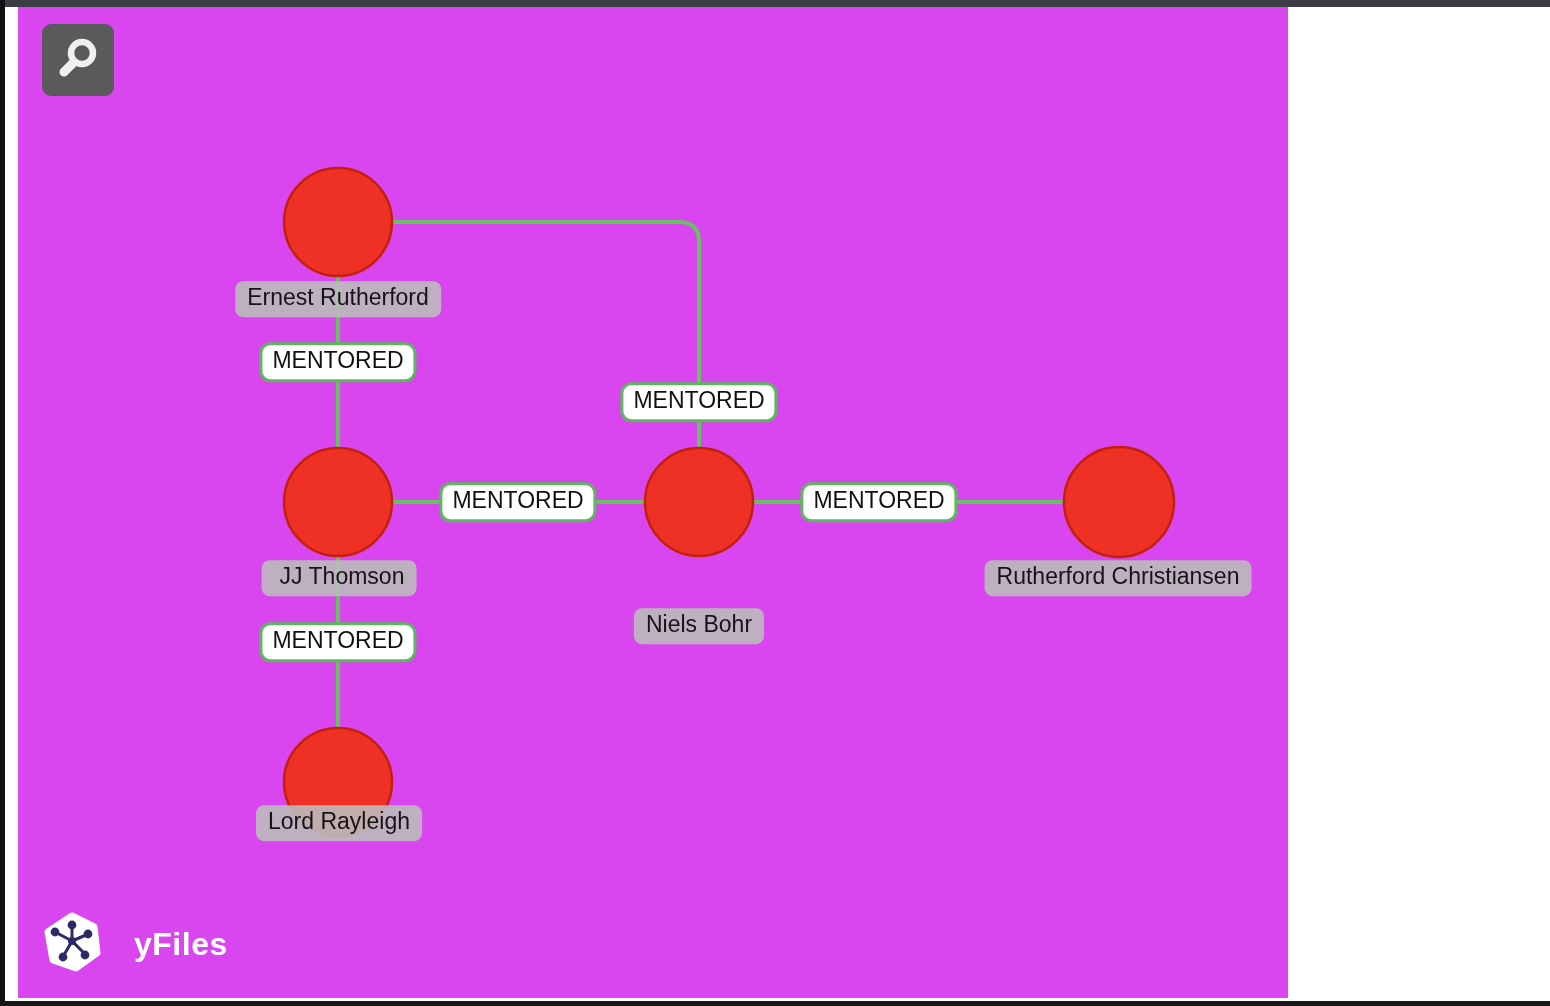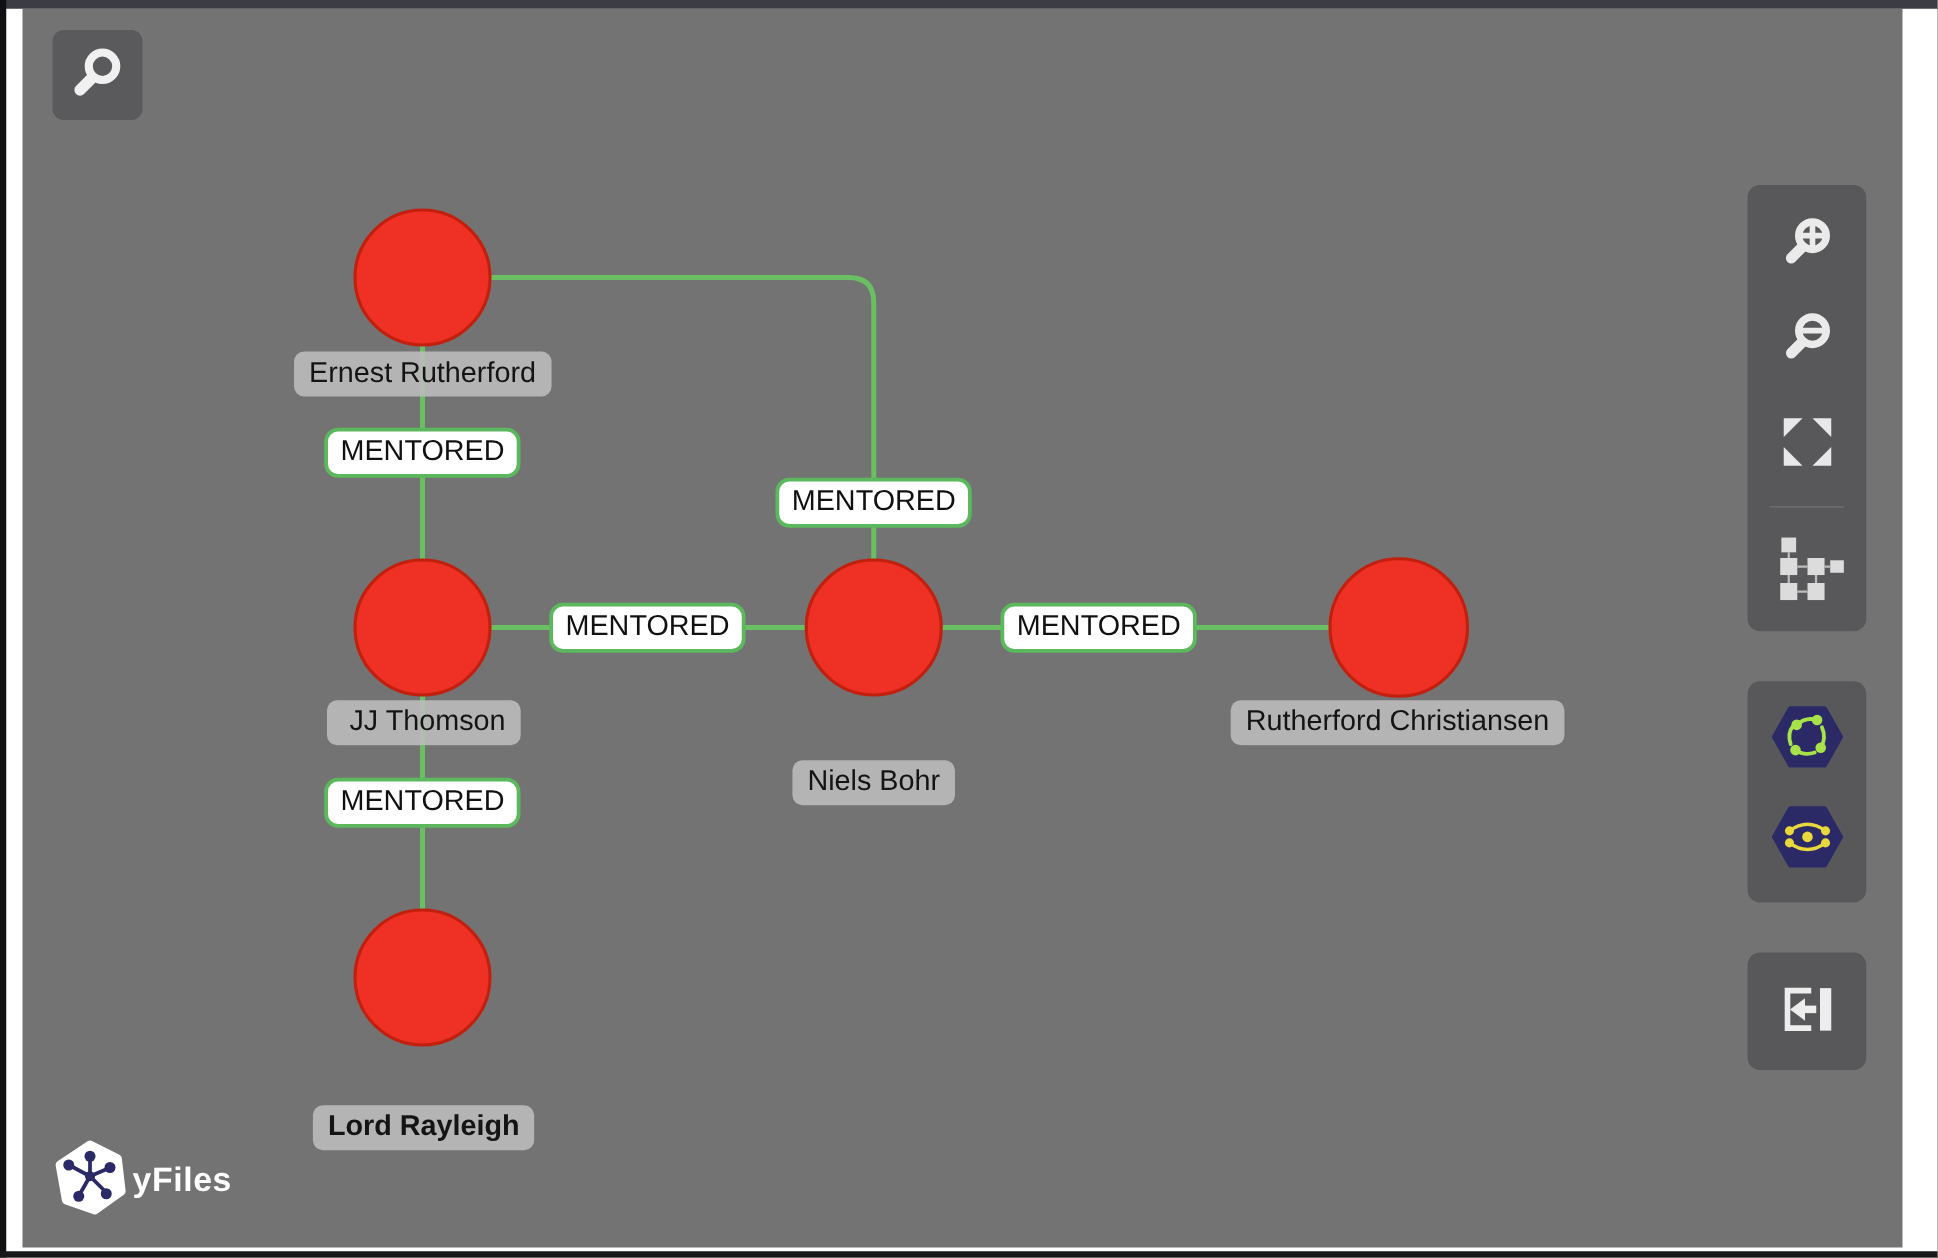--- a/index.html
+++ b/index.html
@@ -6,22 +6,22 @@
   html,body { width:1550px; height:1006px; }
   body {
     position:relative; background:#ffffff; overflow:hidden;
     font-family:"Liberation Sans", sans-serif;
   }
   .top-strip { position:absolute; top:0; left:0; right:0; height:7px; background:#3c3c44; z-index:5; }
   .edge-left { position:absolute; top:0; left:0; bottom:0; width:5px; background:#101013; z-index:6; }
   .edge-bottom { position:absolute; left:0; right:0; bottom:0; height:5px; background:#17171a; z-index:6; }
 
   .graph-component {
-    position:absolute; left:18px; top:7px; width:1504px; height:991px;
-    background:#737373; overflow:hidden;
+    position:absolute; left:18px; top:7px; width:1270px; height:991px;
+    background:#d946ef; overflow:hidden;
   }
   .graph-svg { position:absolute; left:0; top:0; width:1518px; height:991px; }
   .edge { fill:none; stroke:#6abf62; stroke-width:4; }
   .node { fill:#ee3124; stroke:#c2200f; stroke-width:2.5; cursor:pointer; }
 
   .node-label {
     position:absolute; transform:translate(-50%,-50%); white-space:nowrap;
     background:rgba(187,187,187,0.9); color:#141414; font-size:23px; line-height:1.2;
     padding:3px 12px 5px; border-radius:8px; z-index:2;
   }
@@ -48,21 +48,21 @@
   .panel-3 { top:755px; height:94px; }
   .panel button {
     position:absolute; left:50%; transform:translate(-50%,-50%);
     display:flex; align-items:center; justify-content:center;
   }
   .divider { position:absolute; left:18px; right:18px; top:257px; height:1px; background:rgba(255,255,255,0.16); }
 
   .brand {
     position:absolute; left:24px; top:905px; display:flex; align-items:center; z-index:4;
   }
-  .brand-text { color:#ffffff; font-size:27px; font-weight:bold; margin-left:4px; letter-spacing:0.5px; }
+  .brand-text { color:#ffffff; font-size:32px; font-weight:bold; margin-left:32px; letter-spacing:0.5px; }
 </style>
 </head>
 <body>
 
 <div class="top-strip"></div>
 <div class="edge-left"></div>
 <div class="edge-bottom"></div>
 
 <div class="graph-component">
 
@@ -76,21 +76,21 @@
     <circle class="node" cx="320" cy="495" r="54"></circle>
     <circle class="node" cx="681" cy="495" r="54"></circle>
     <circle class="node" cx="1101" cy="495" r="55"></circle>
     <circle class="node" cx="320" cy="775" r="54"></circle>
   </svg>
 
   <div class="node-label" style="left:320px; top:292px;">Ernest Rutherford</div>
   <div class="node-label" style="left:321px; top:571px;padding-left:18px;">JJ Thomson</div>
   <div class="node-label" style="left:681px; top:571px;margin-top:48px;">Niels Bohr</div>
   <div class="node-label" style="left:1100px; top:571px;">Rutherford Christiansen</div>
-  <div class="node-label" style="left:321px; top:895px;font-weight:bold;">Lord Rayleigh</div>
+  <div class="node-label" style="left:321px; top:816px;">Lord Rayleigh</div>
 
   <div class="edge-label" style="left:320px; top:355px;">MENTORED</div>
   <div class="edge-label" style="left:681px; top:395px;">MENTORED</div>
   <div class="edge-label" style="left:500px; top:495px;">MENTORED</div>
   <div class="edge-label" style="left:861px; top:495px;">MENTORED</div>
   <div class="edge-label" style="left:320px; top:635px;">MENTORED</div>
 
   <button class="search-btn">
     <span>
       <svg width="46" height="46" viewBox="0 0 46 46">

